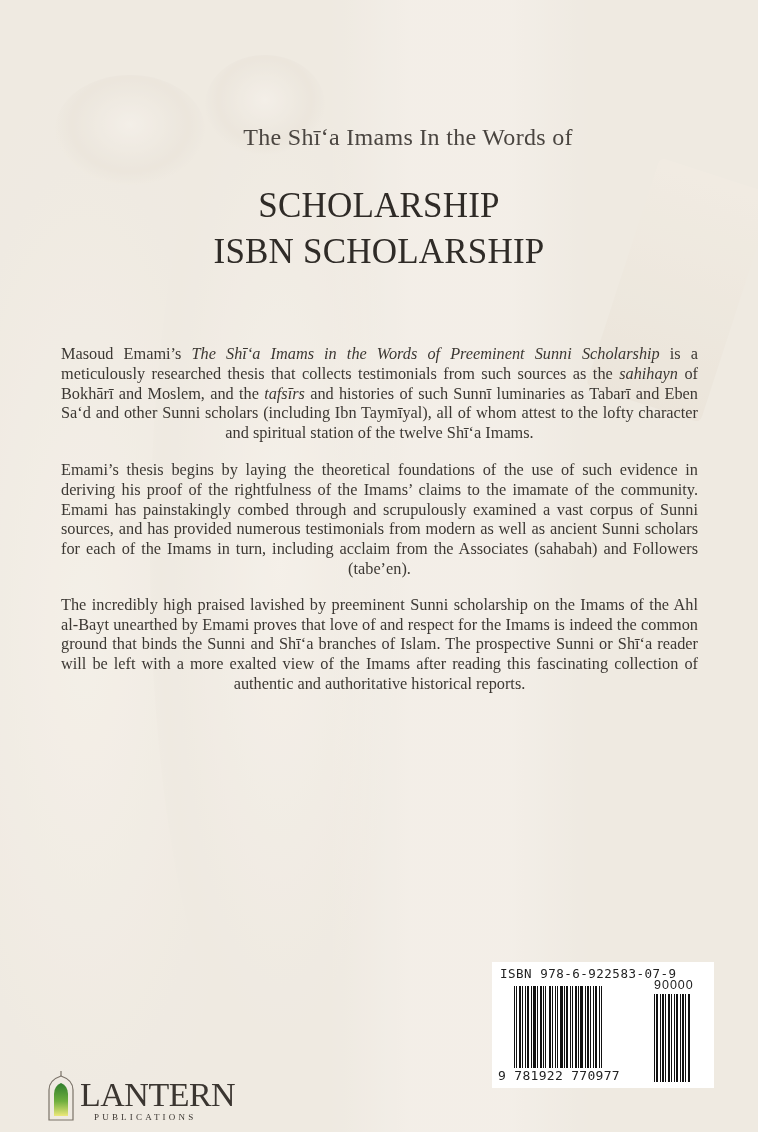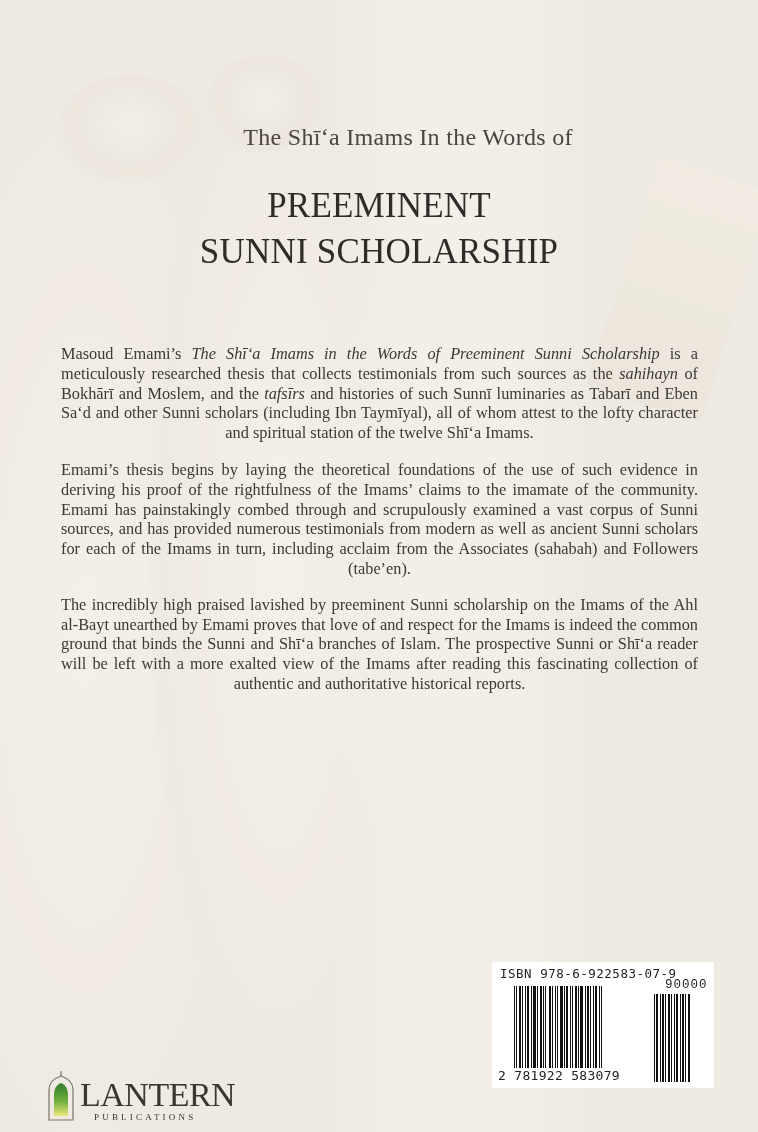--- a/index.html
+++ b/index.html
@@ -33,21 +33,21 @@
     font-size:16.3px; line-height:19.8px; color:#3c3833;
   }
   .blurb p { margin:0 0 16px 0; text-align:justify; text-align-last:center; }
   .blurb p.p1 { margin-bottom:17px; }
 
   .barcode-box {
     position:absolute; left:492px; top:962px; width:222px; height:126px;
     background:#ffffff;
   }
   .isbn-text { position:absolute; left:8px; top:4px; font-family:"DejaVu Sans Mono", monospace; font-size:12.5px; letter-spacing:0.5px; color:#222; white-space:nowrap; }
-  .price-text { position:absolute; left:173px; top:16px; font-family:Liberation Mono, monospace; font-size:12.5px; letter-spacing:1px; color:#222; }
+  .price-text { position:absolute; left:162px; top:16px; font-family:Liberation Sans, sans-serif; font-size:12.5px; letter-spacing:1px; color:#222; }
   .bars-main { position:absolute; left:22px; top:24px; width:140px; height:82px; display:flex; align-items:flex-start; }
   .bars-add { position:absolute; left:162px; top:32px; width:56px; height:88px; display:flex; align-items:flex-start; }
   .bar { background:#111; height:100%; }
   .num-text { position:absolute; left:6px; top:106px; font-family:"DejaVu Sans Mono", monospace; font-size:13px; color:#222; letter-spacing:0.3px; background:#fff; padding-right:2px; }
 
   .logo { position:absolute; left:46px; top:1034px; width:190px; height:56px;margin-top:36px; }
   .logo-lamp { position:absolute; left:0; top:0; width:30px; height:52px; }
   .logo-name { position:absolute; left:34px; top:8px; font-size:34px; line-height:34px; color:#3b3631; letter-spacing:-0.5px; }
   .logo-sub { position:absolute; left:48px; top:42px; font-size:9px; letter-spacing:3.2px; color:#3b3631; }
 </style>
@@ -60,22 +60,22 @@
   <div class="shape turban1"></div>
   <div class="shape turban2"></div>
   <div class="panel"></div>
   <div class="scroll"></div>
   <div class="overlay"></div>
 </div>
 
 <div class="content">
   <div class="subtitle">The Shī‘a Imams In the Words of</div>
   <div class="title">
-    <div>PREEMINENT</div>
-    <div>SUNNI SCHOLARSHIP</div>
+    <div>SCHOLARSHIP</div>
+    <div>ISBN SCHOLARSHIP</div>
   </div>
 
   <div class="blurb">
     <p class="p1"><span>Masoud Emami’s </span><i>The Shī‘a Imams in the Words of Preeminent Sunni Scholarship</i><span> is a meticulously researched thesis that collects testimonials from such sources as the </span><i>sahihayn</i><span> of Bokhārī and Moslem, and the </span><i>tafsīrs</i><span> and histories of such Sunnī luminaries as Tabarī and Eben Sa‘d and other Sunni scholars (including Ibn Taymīyal), all of whom attest to the lofty character and spiritual station of the twelve Shī‘a Imams.</span></p>
     <p>Emami’s thesis begins by laying the theoretical foundations of the use of such evidence in deriving his proof of the rightfulness of the Imams’ claims to the imamate of the community. Emami has painstakingly combed through and scrupulously examined a vast corpus of Sunni sources, and has provided numerous testimonials from modern as well as ancient Sunni scholars for each of the Imams in turn, including acclaim from the Associates (sahabah) and Followers (tabe’en).</p>
     <p>The incredibly high praised lavished by preeminent Sunni scholarship on the Imams of the Ahl al-Bayt unearthed by Emami proves that love of and respect for the Imams is indeed the common ground that binds the Sunni and Shī‘a branches of Islam. The prospective Sunni or Shī‘a reader will be left with a more exalted view of the Imams after reading this fascinating collection of authentic and authoritative historical reports.</p>
   </div>
 
   <div class="barcode-box">
     <div class="isbn-text">ISBN 978-6-922583-07-9</div>
@@ -163,21 +163,21 @@
         <div class="bar" style="width: 2px;"></div>
         <div style="width: 2px;"></div>
         <div class="bar" style="width: 1px;"></div>
         <div style="width: 1px;"></div>
         <div class="bar" style="width: 2px;"></div>
         <div style="width: 1px;"></div>
         <div class="bar" style="width: 1px;"></div>
         <div style="width: 2px;"></div>
         <div class="bar" style="width: 2px;"></div>
       </div>
-    <div class="num-text">2 781922 583079</div>
+    <div class="num-text">9 781922 770977</div>
   </div>
 
   <div class="logo">
     <svg class="logo-lamp" viewBox="0 0 30 52">
       <path d="M3 50 L3 20 Q3 10 15 6 Q27 10 27 20 L27 50 Z" fill="none" stroke="#7a7268" stroke-width="1.2"></path>
       <path d="M15 1 L15 6" stroke="#7a7268" stroke-width="1.2"></path>
       <defs>
         <linearGradient id="lg" x1="0" y1="0" x2="0" y2="1">
           <stop offset="0" stop-color="#2f7d2c"></stop>
           <stop offset="0.55" stop-color="#6fae3e"></stop>

